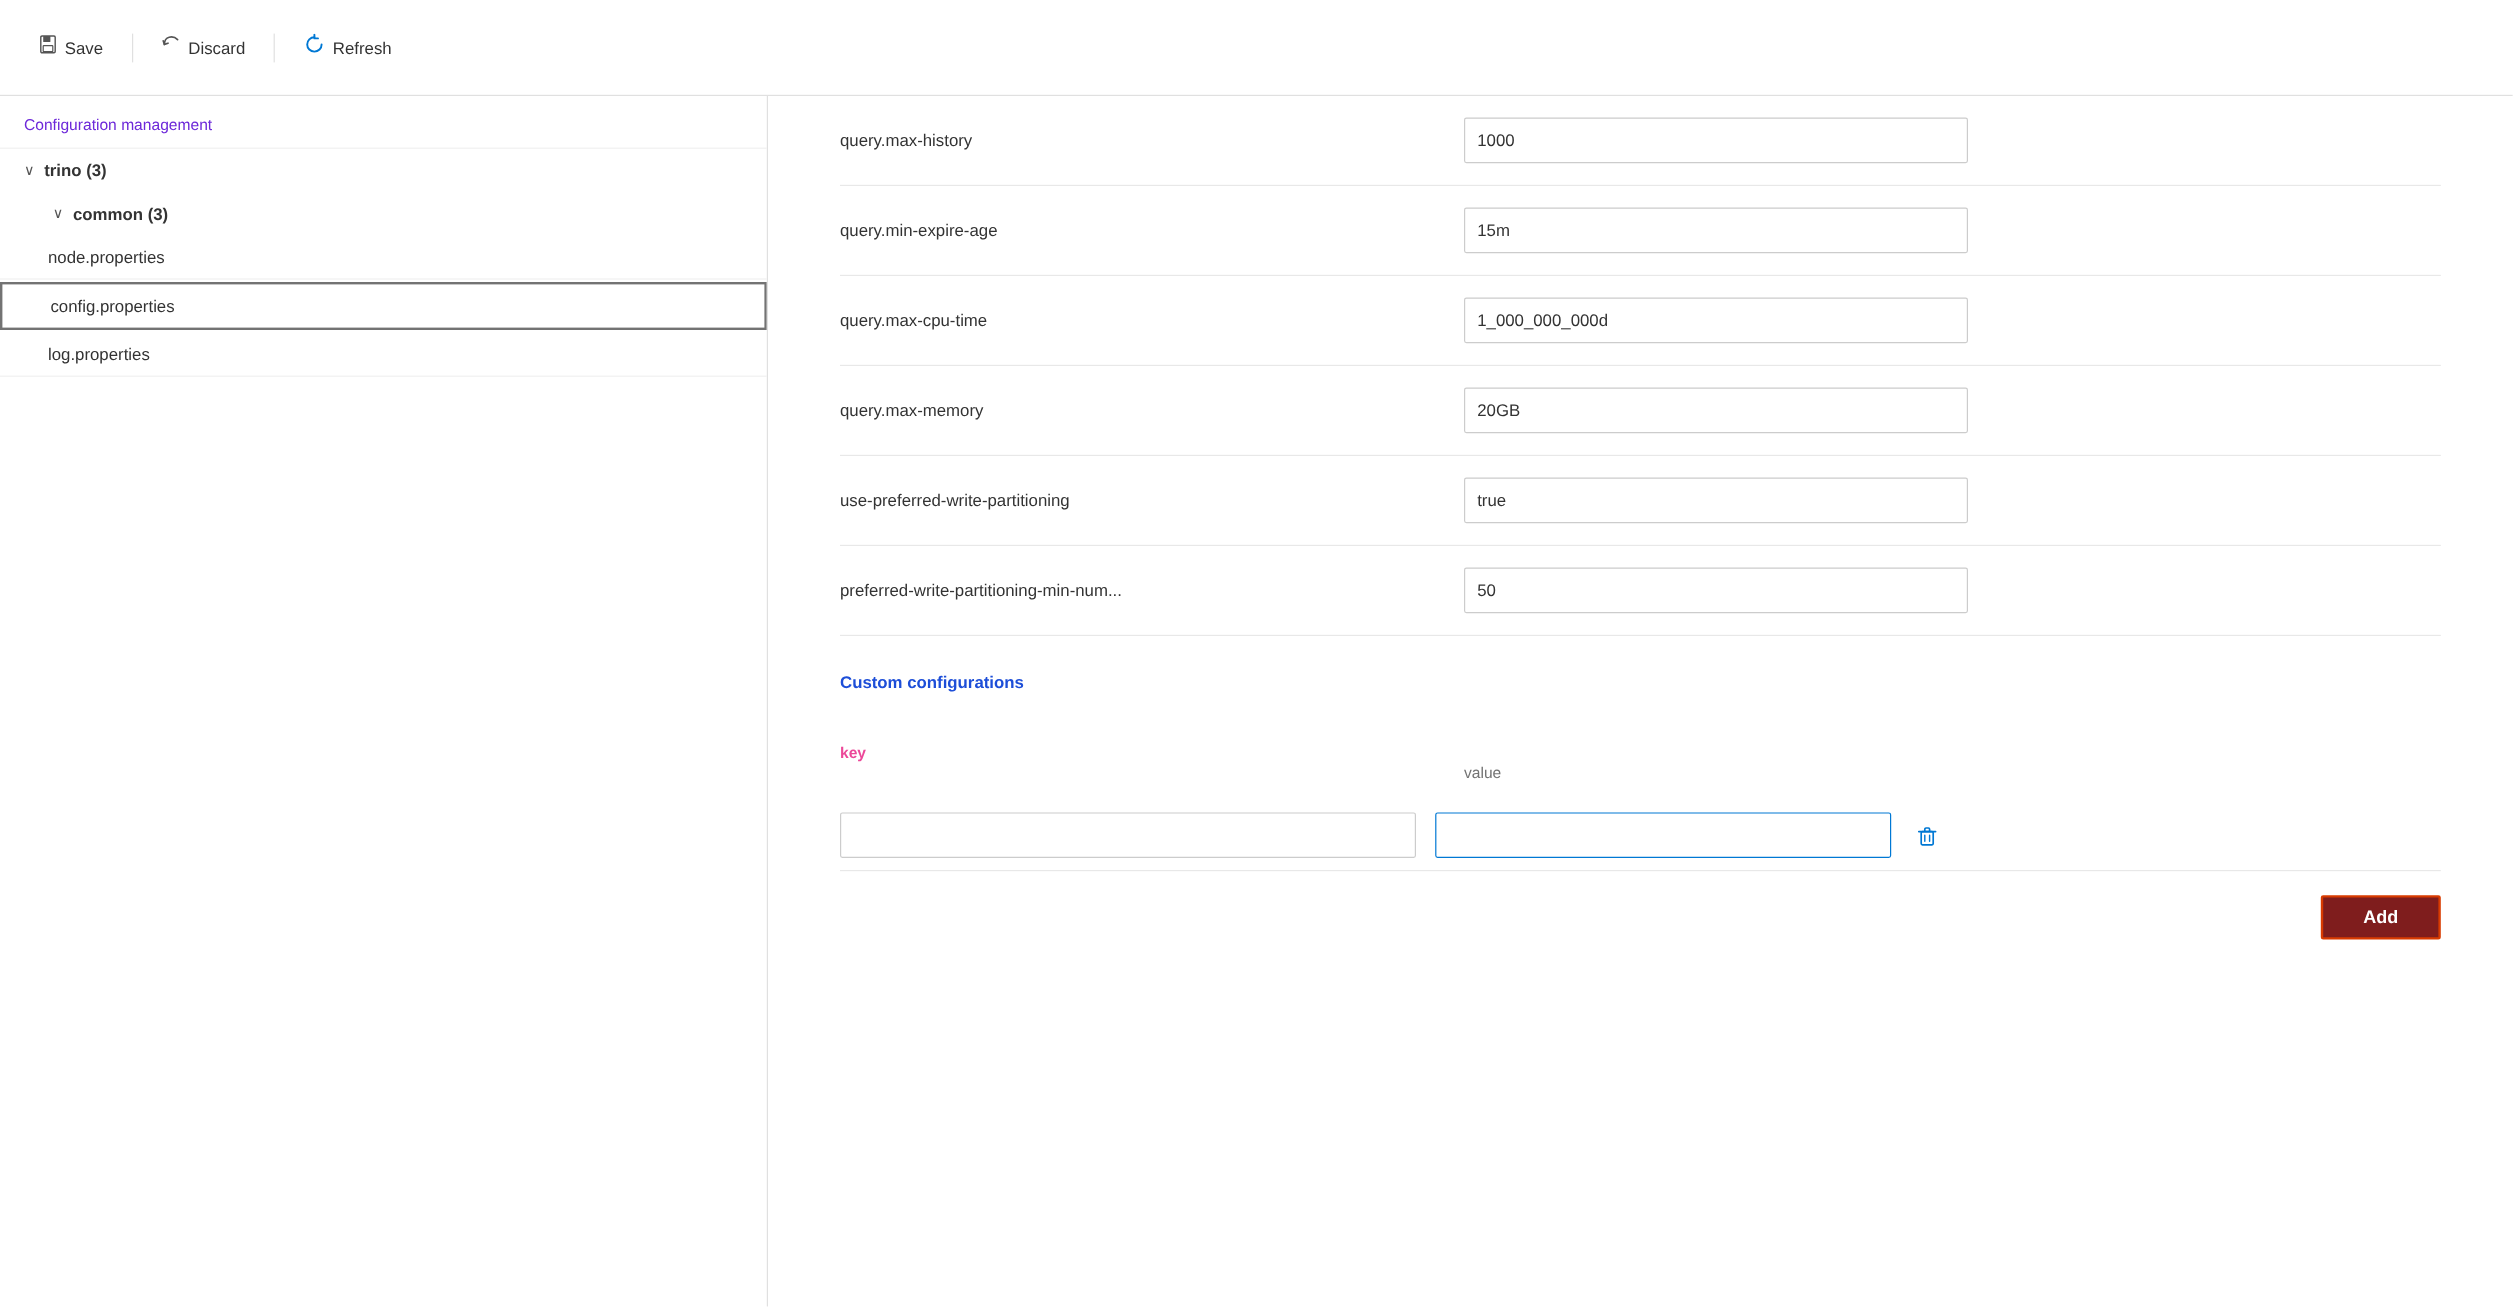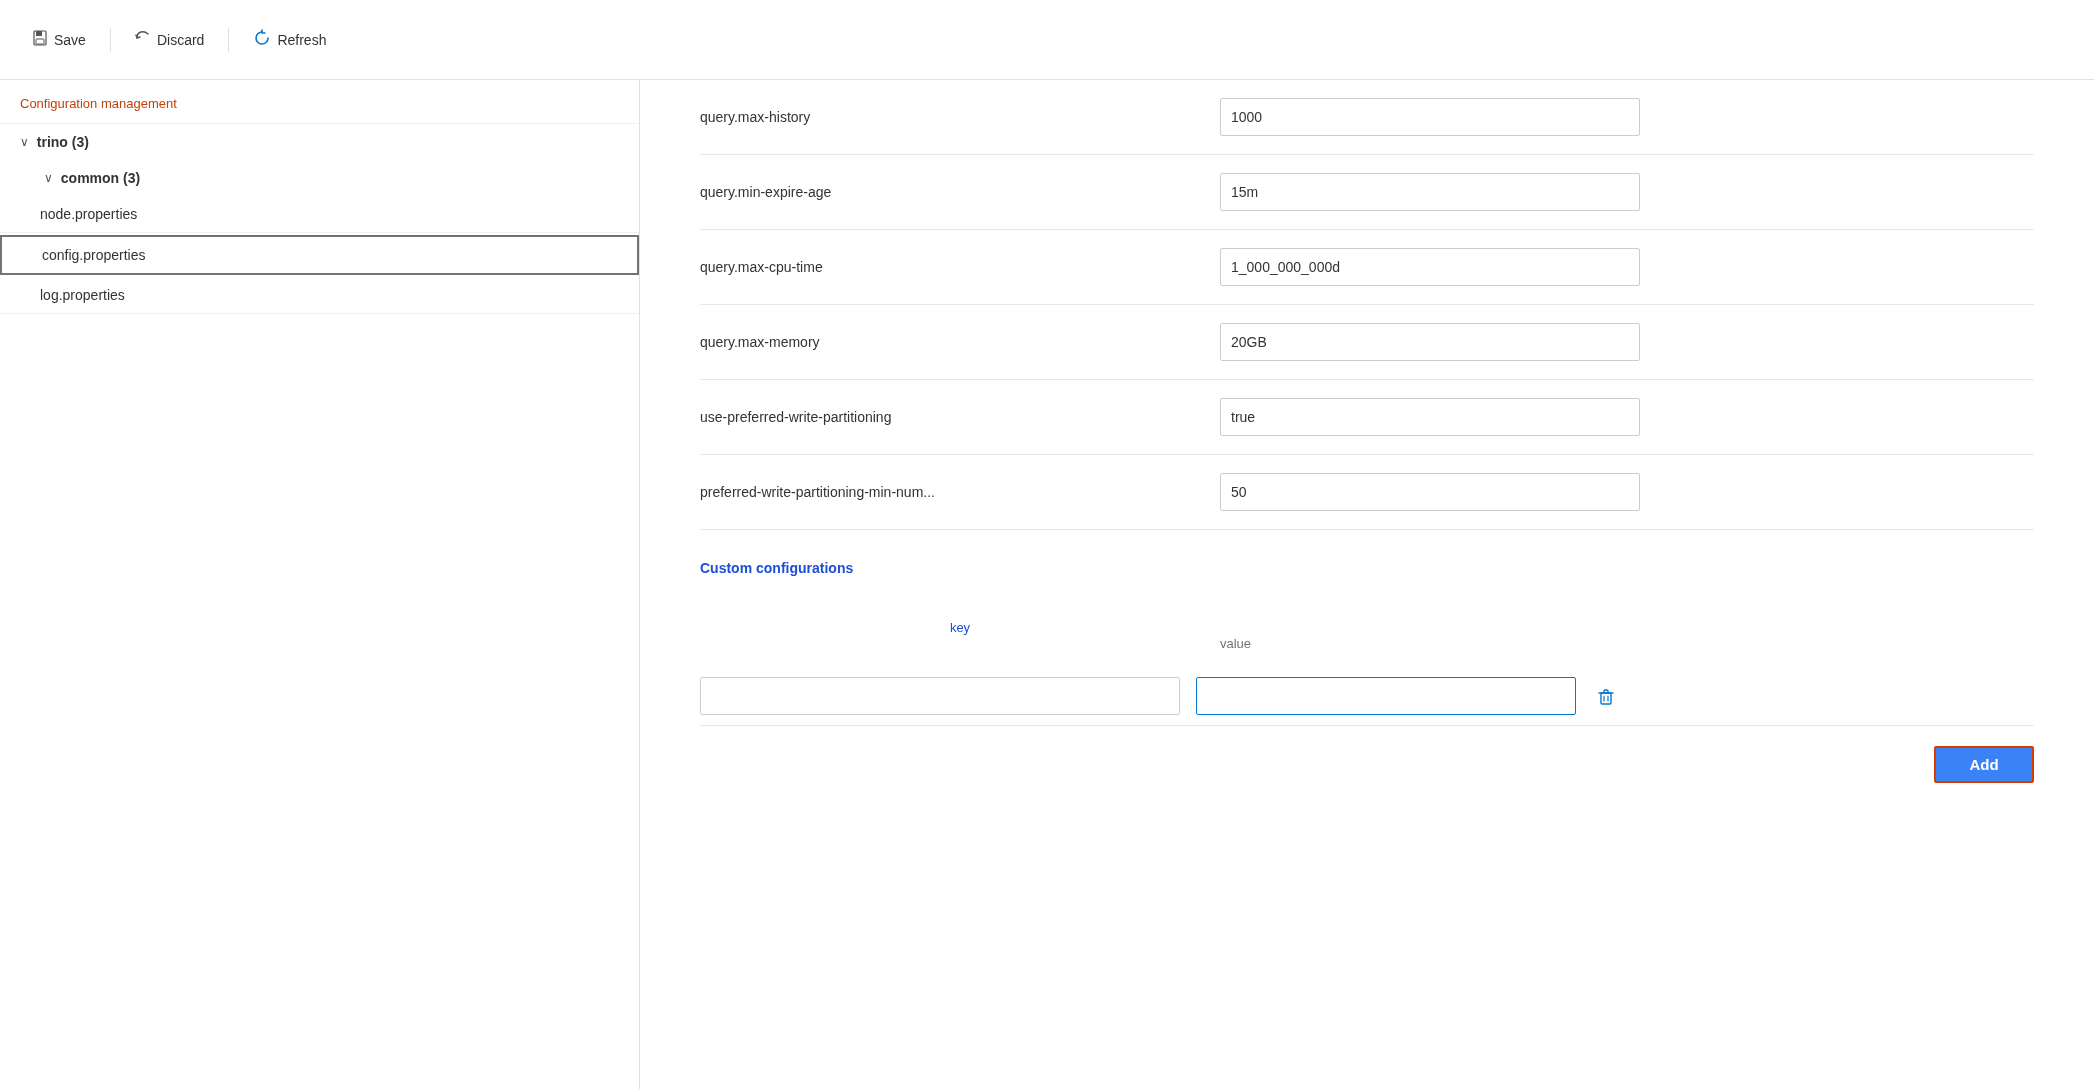--- a/index.html
+++ b/index.html
@@ -70,21 +70,21 @@
       flex-shrink: 0;
       border-right: 1px solid #e0e0e0;
       display: flex;
       flex-direction: column;
       overflow-y: auto;
     }
 
     .sidebar-header {
       padding: 16px 20px 12px 20px;
       font-size: 13px;
-      color: #c2410c;
+      color: #6d28d9;
       border-bottom: 1px solid #f0f0f0;
     }
 
     .tree-item {
       display: flex;
       align-items: center;
       padding: 10px 20px;
       cursor: pointer;
       user-select: none;
     }
@@ -172,23 +172,22 @@
       display: flex;
       align-items: center;
       padding: 8px 0;
       margin-bottom: 8px;
     }
 
     .custom-col-key {
       width: 520px;
       flex-shrink: 0;
       font-size: 13px;
-      font-weight: 400;
-      color: #1d4ed8;
-      text-align: center;
+      font-weight: 700;
+      color: #ec4899;
     }
 
     .custom-col-value {
       font-size: 13px;
       font-weight: 400;
       color: #737373;
       margin-top: 32px;
     }
 
     .custom-row {
@@ -231,21 +230,21 @@
       font-size: 18px;
     }
 
     .add-row {
       display: flex;
       justify-content: flex-end;
       padding: 20px 0;
     }
 
     .add-btn {
-      background: #3b82f6;
+      background: #7f1d1d;
       color: #fff;
       border: 2px solid #d83b01;
       padding: 8px 32px;
       font-size: 15px;
       font-weight: 600;
       cursor: pointer;
       border-radius: 2px;
       min-width: 100px;
     }
 

